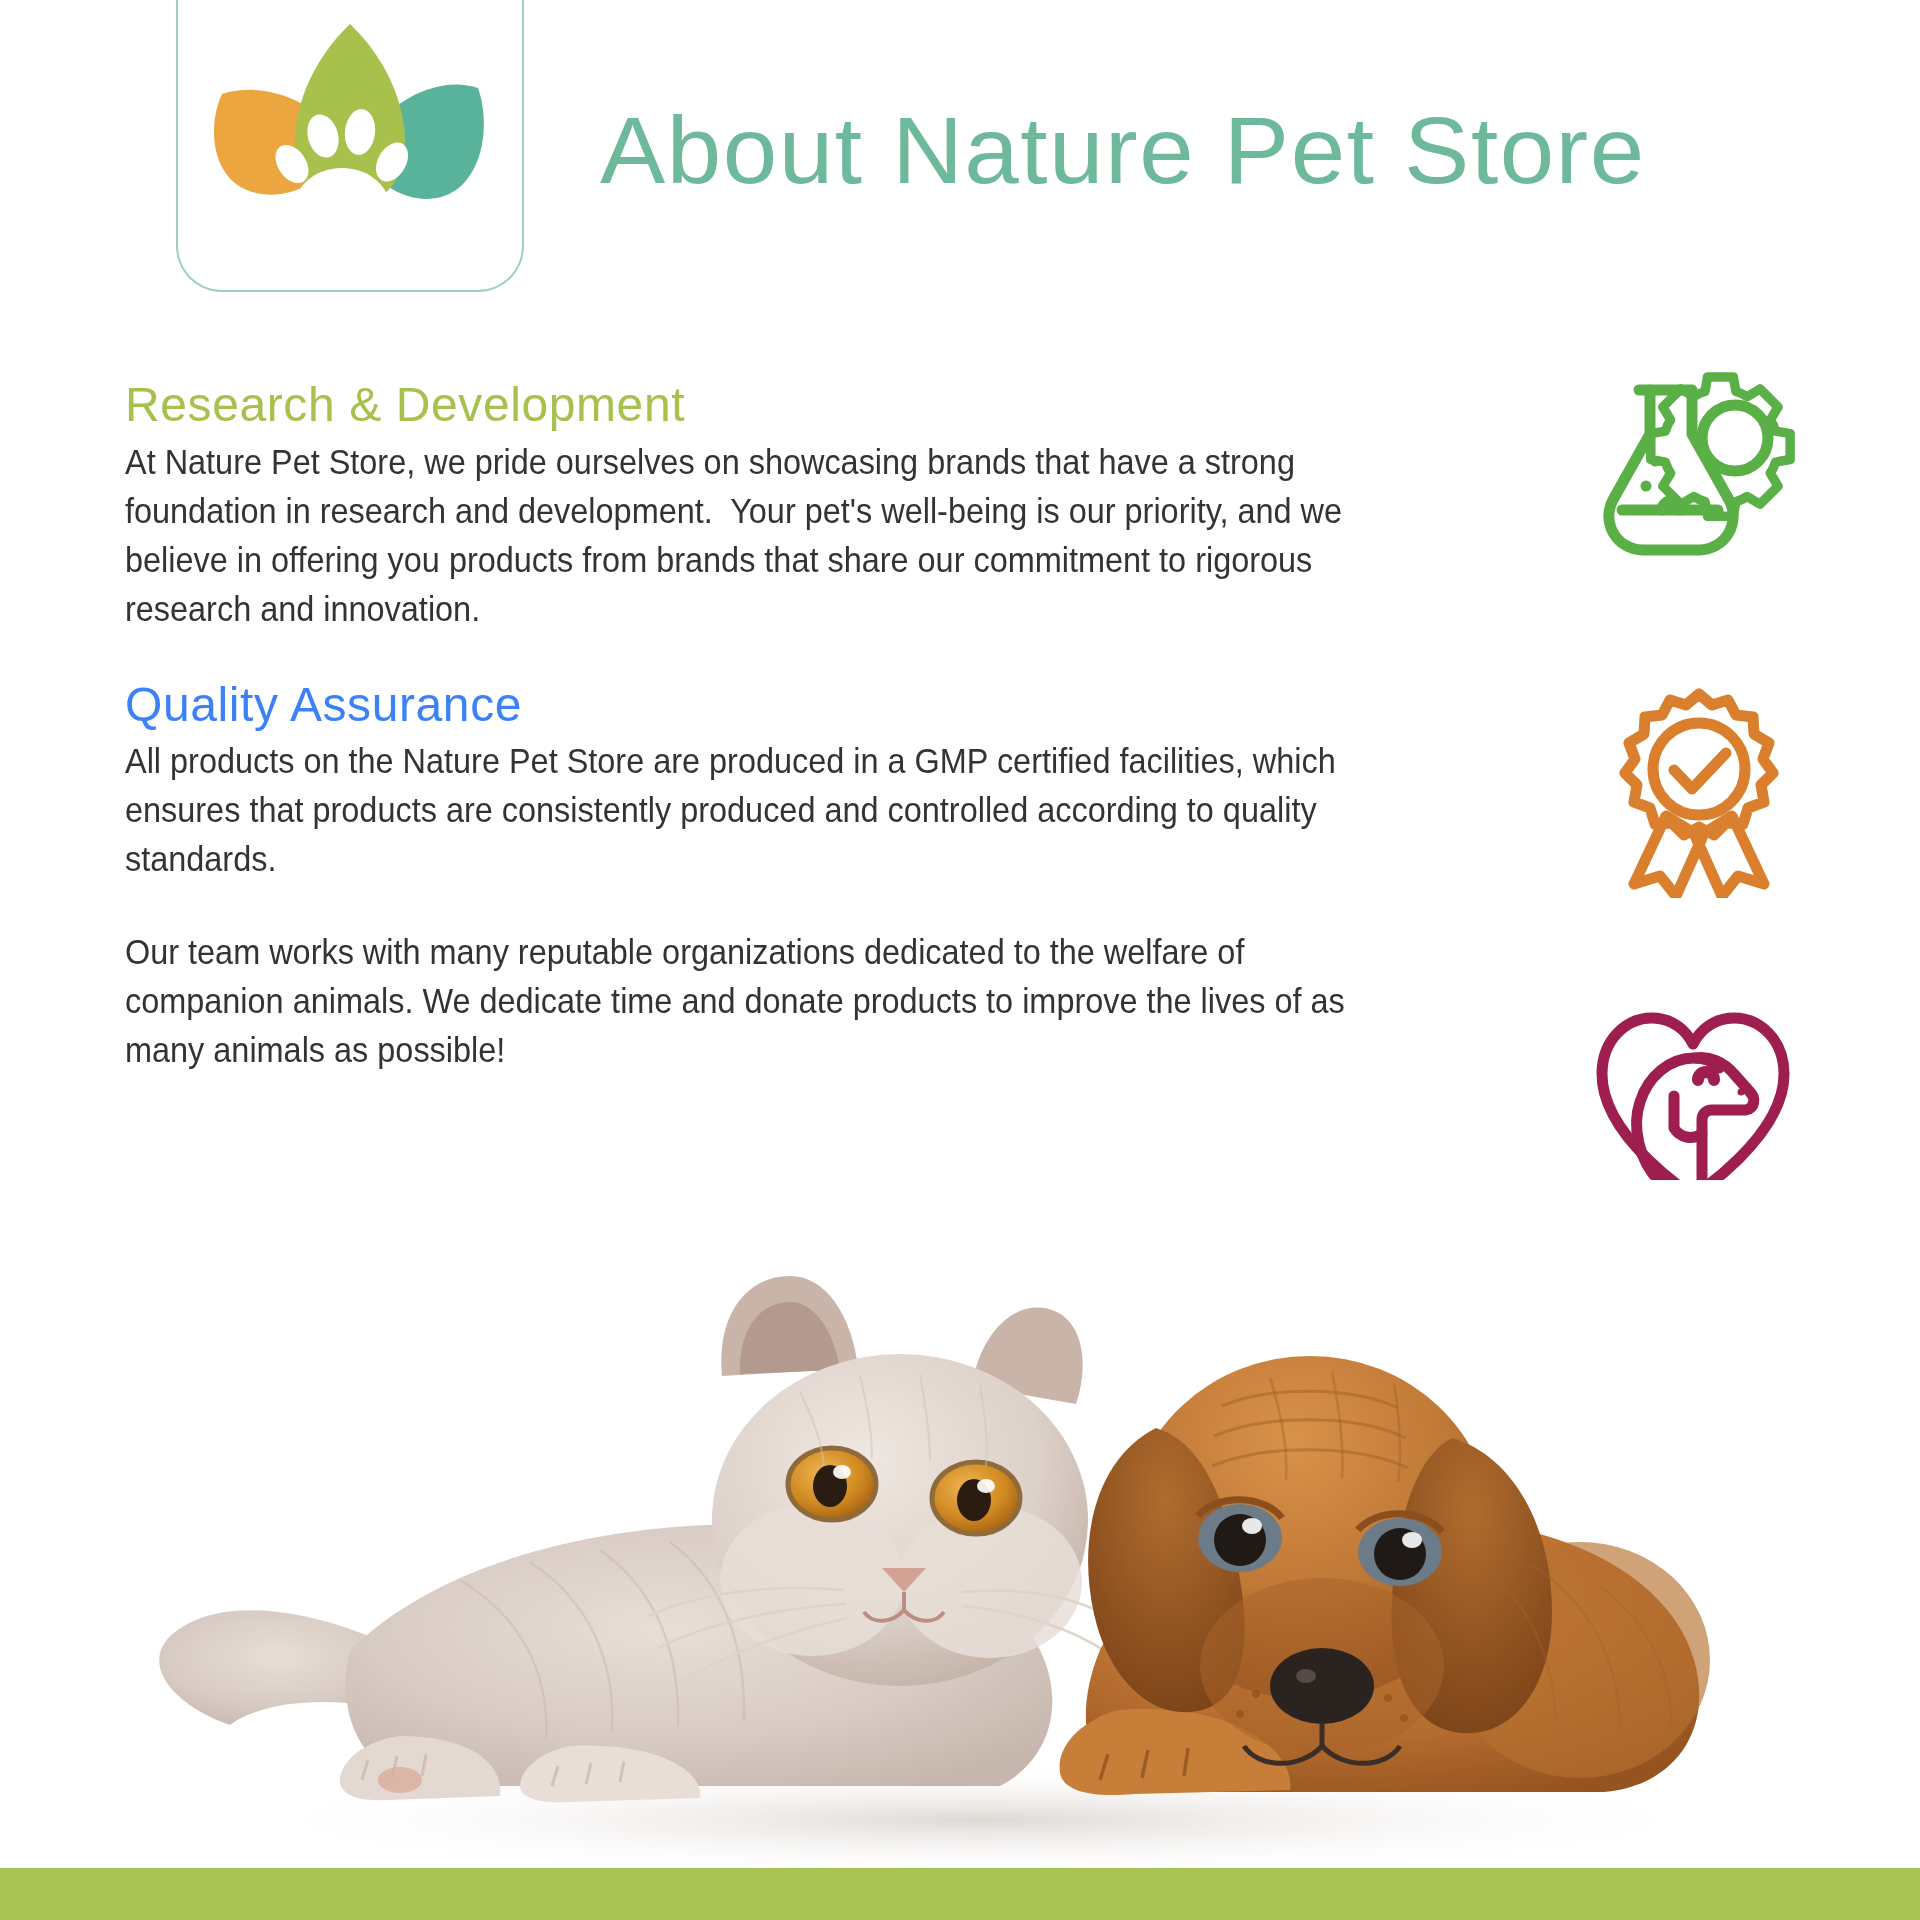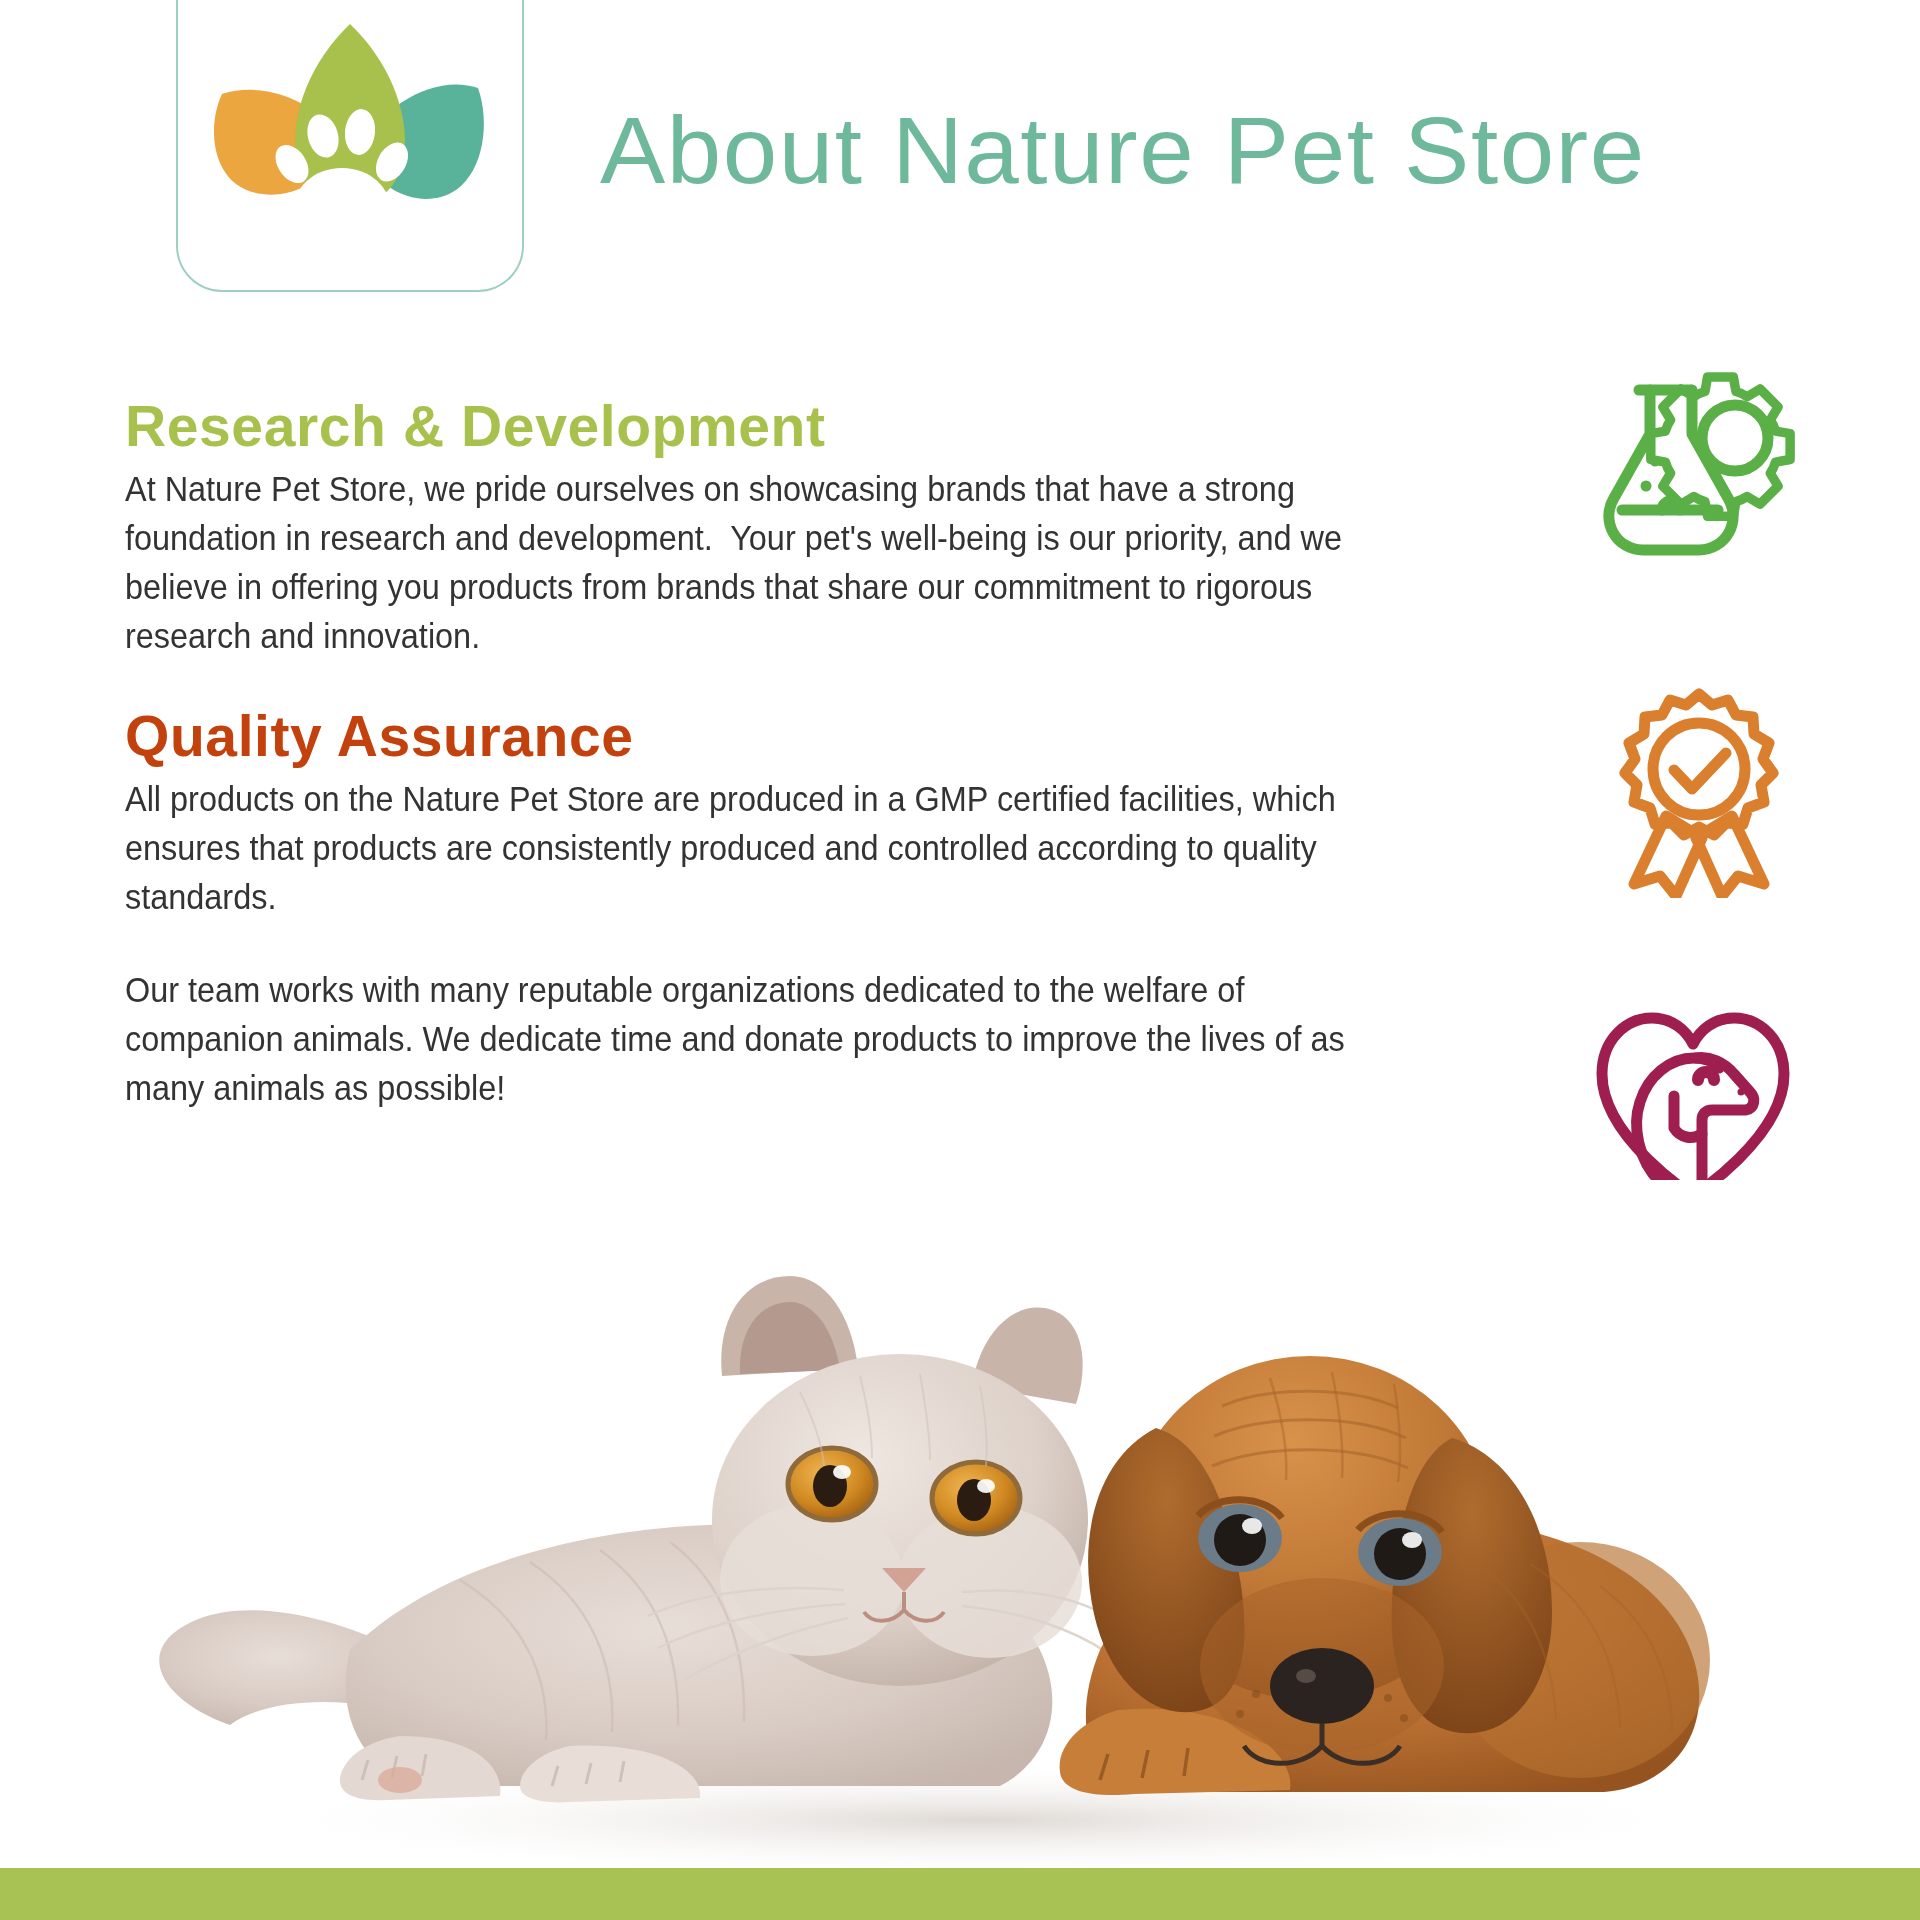--- a/index.html
+++ b/index.html
@@ -64,41 +64,41 @@
     left: 125px;
     top: 378px;
     width: 1400px;
   }
   .section {
     position: relative;
     margin-bottom: 44px;
   }
   .section-heading {
     font-family: "Liberation Sans", sans-serif;
-    font-weight: 700;
-    font-size: 57px;
+    font-weight: 400;
+    font-size: 48px;
     line-height: 1.12;
     letter-spacing: 0.6px;
-    margin: 17px 0 6px 0;
+    margin: 0 0 6px 0;
     white-space: nowrap;
   }
   .section-body {
     font-family: "Liberation Sans", sans-serif;
     font-weight: 400;
     font-size: 34.5px;
     line-height: 1.42;
     color: #333333;
     margin: 0;
     max-width: 1320px;
     transform: scaleX(0.94);
     transform-origin: left top;
     white-space: pre-wrap;
   }
   #sec-rd .section-heading { color: #a8c04c; }
-  #sec-qa .section-heading { color: #c2410c; }
+  #sec-qa .section-heading { color: #3b82f6; }
   #sec-care .section-heading { color: #6eb89c; }
 
   
   .side-icon {
     position: absolute;
     width: 210px;
     height: 210px;
   }
   #icon-research { left: 1598px; top: 358px; }
   #icon-quality  { left: 1598px; top: 688px; }

